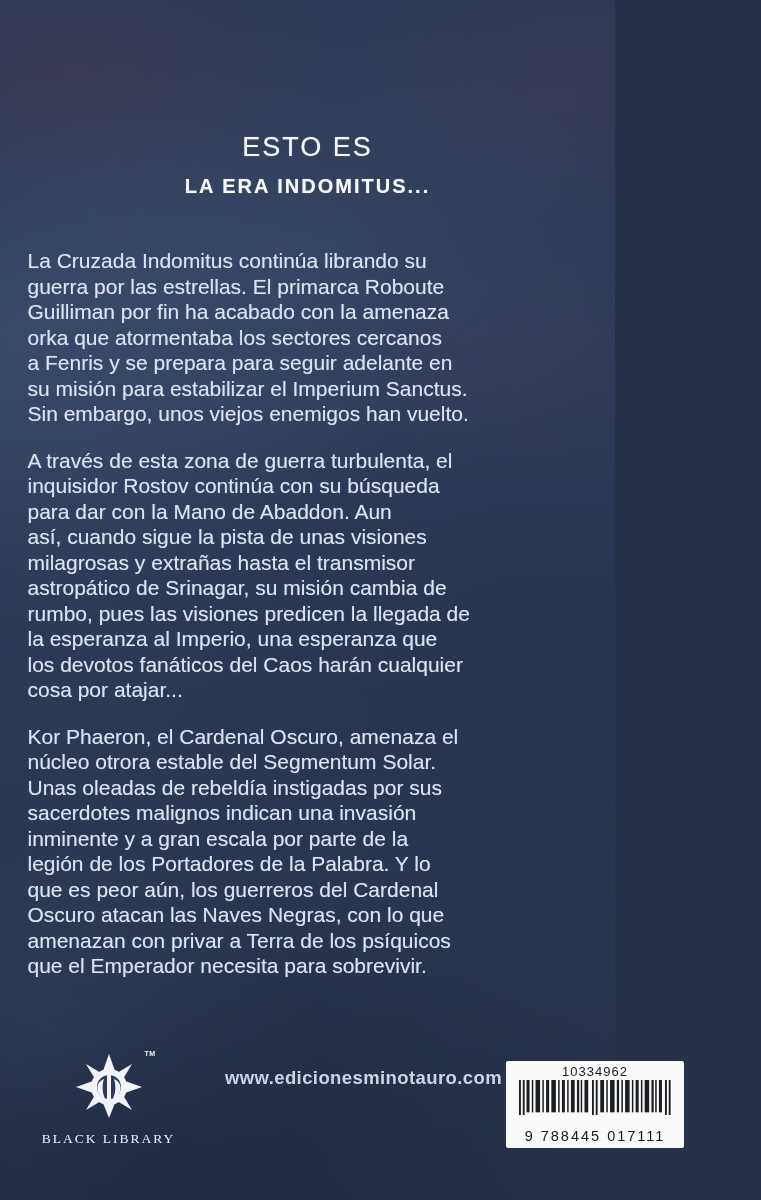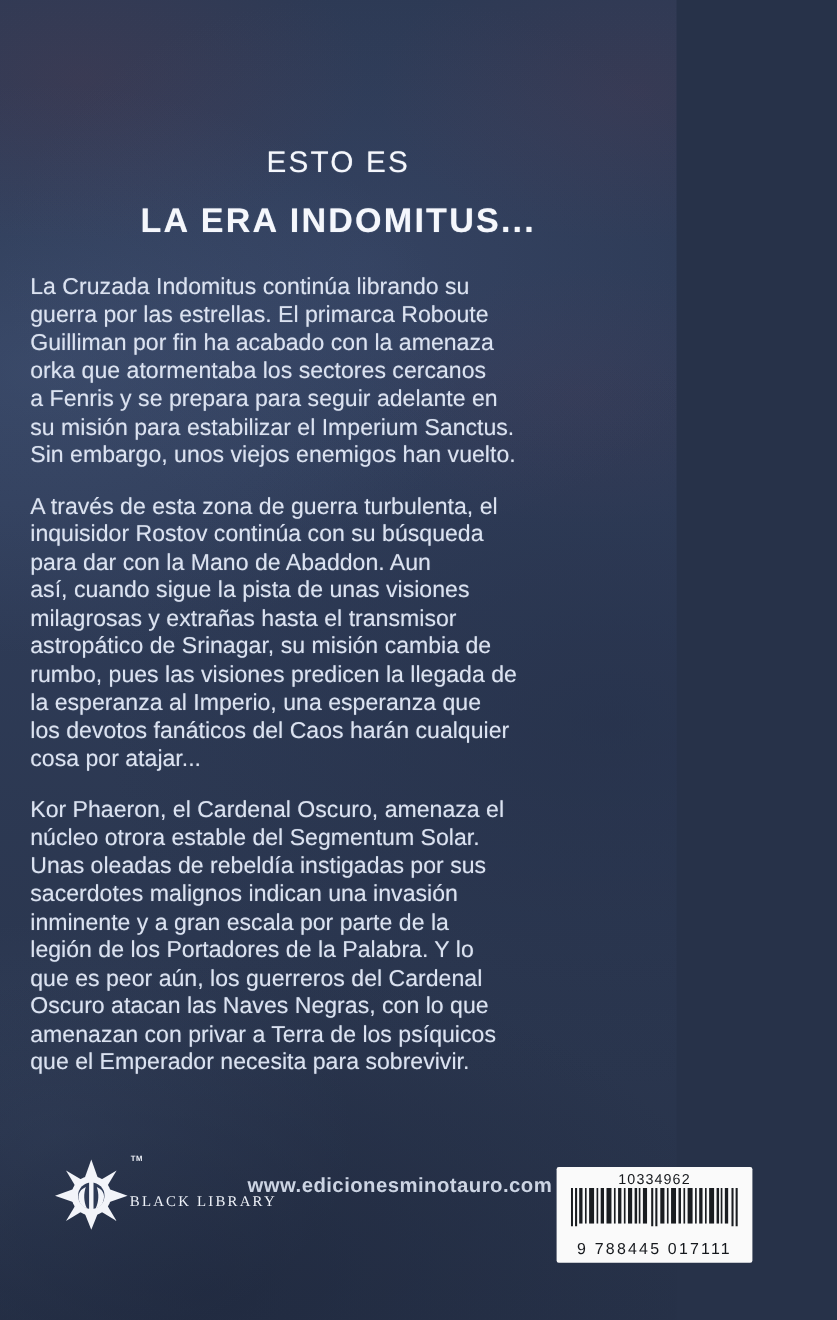--- a/index.html
+++ b/index.html
@@ -22,37 +22,37 @@
       radial-gradient(420px 300px at 8% 86%, rgba(92,112,150,.16), transparent 65%),
       linear-gradient(180deg,#2d3a55 0%, #2f3c58 38%, #2b3750 72%, #273249 100%);
   }
   
   .title-block{
     position:absolute;top:130px;left:0;width:100%;
     text-align:center;color:#f5f7fc;
     text-shadow:0 0 1px rgba(230,238,252,.55);
   }
   .title-line1{font-size:27px;font-weight:500;letter-spacing:2px;line-height:34px;}
-  .title-line2{font-size:31px;font-weight:700;letter-spacing:2px;line-height:38px;margin-top:18px;}
+  .title-line2{font-size:20px;font-weight:700;letter-spacing:2px;line-height:38px;margin-top:3px;}
   
   .synopsis{
     position:absolute;top:248px;left:50%;transform:translateX(-50%);
     width:560px;
   }
   .synopsis p{
     margin:0 0 21px 0;
     font-size:21px;line-height:25.5px;font-weight:400;
     color:#dbe2f0;
     white-space:pre-line;
     text-shadow:0 0 1px rgba(210,222,242,.45);
   }
   
   .black-library{
-    position:absolute;left:48px;top:1052px;width:145px;
-    display:flex;flex-direction:row;align-items:center;color:#f2f4f9;
+    position:absolute;left:36px;top:1052px;width:145px;
+    display:flex;flex-direction:column;align-items:center;color:#f2f4f9;
   }
   .bl-mark{position:relative;width:70px;height:70px;}
   .bl-cog{width:70px;height:70px;display:block;}
   .tm{
     position:absolute;top:-2px;right:-12px;
     font-size:7px;letter-spacing:.5px;color:#eef1f8;font-weight:700;
   }
   .bl-label{
     margin-top:9px;
     font-family:"Liberation Serif","DejaVu Serif",serif;

